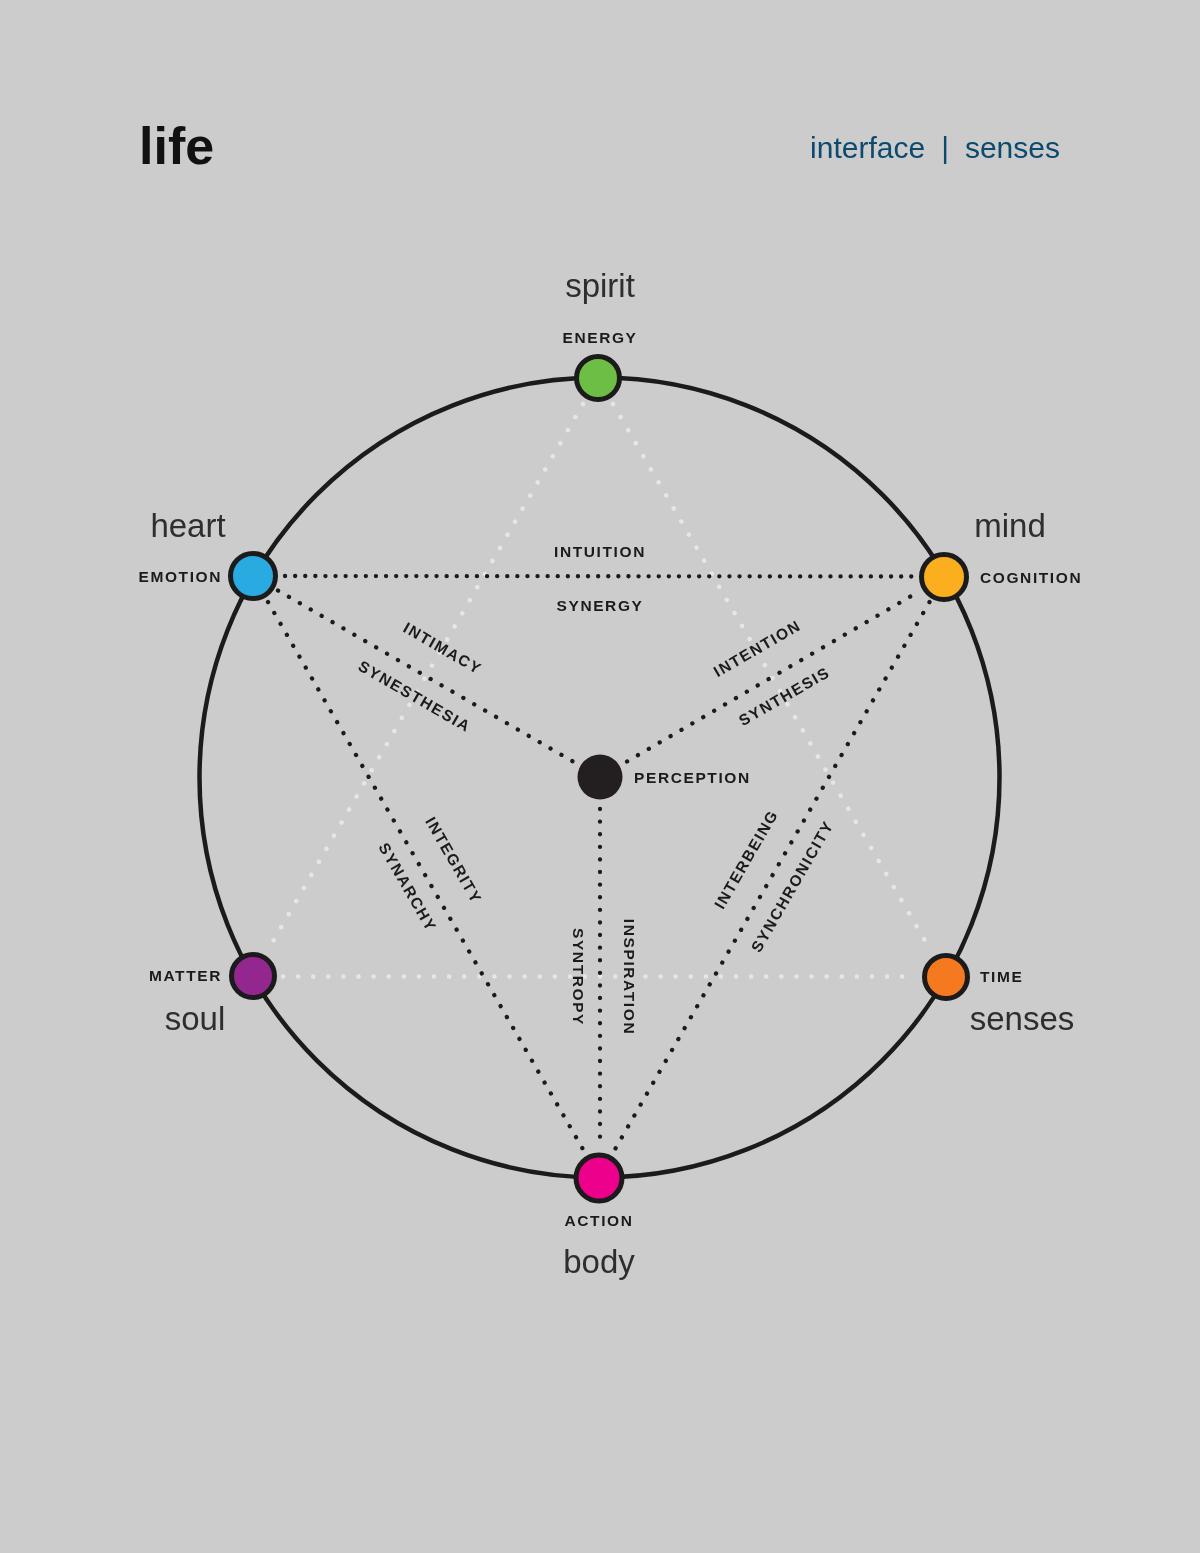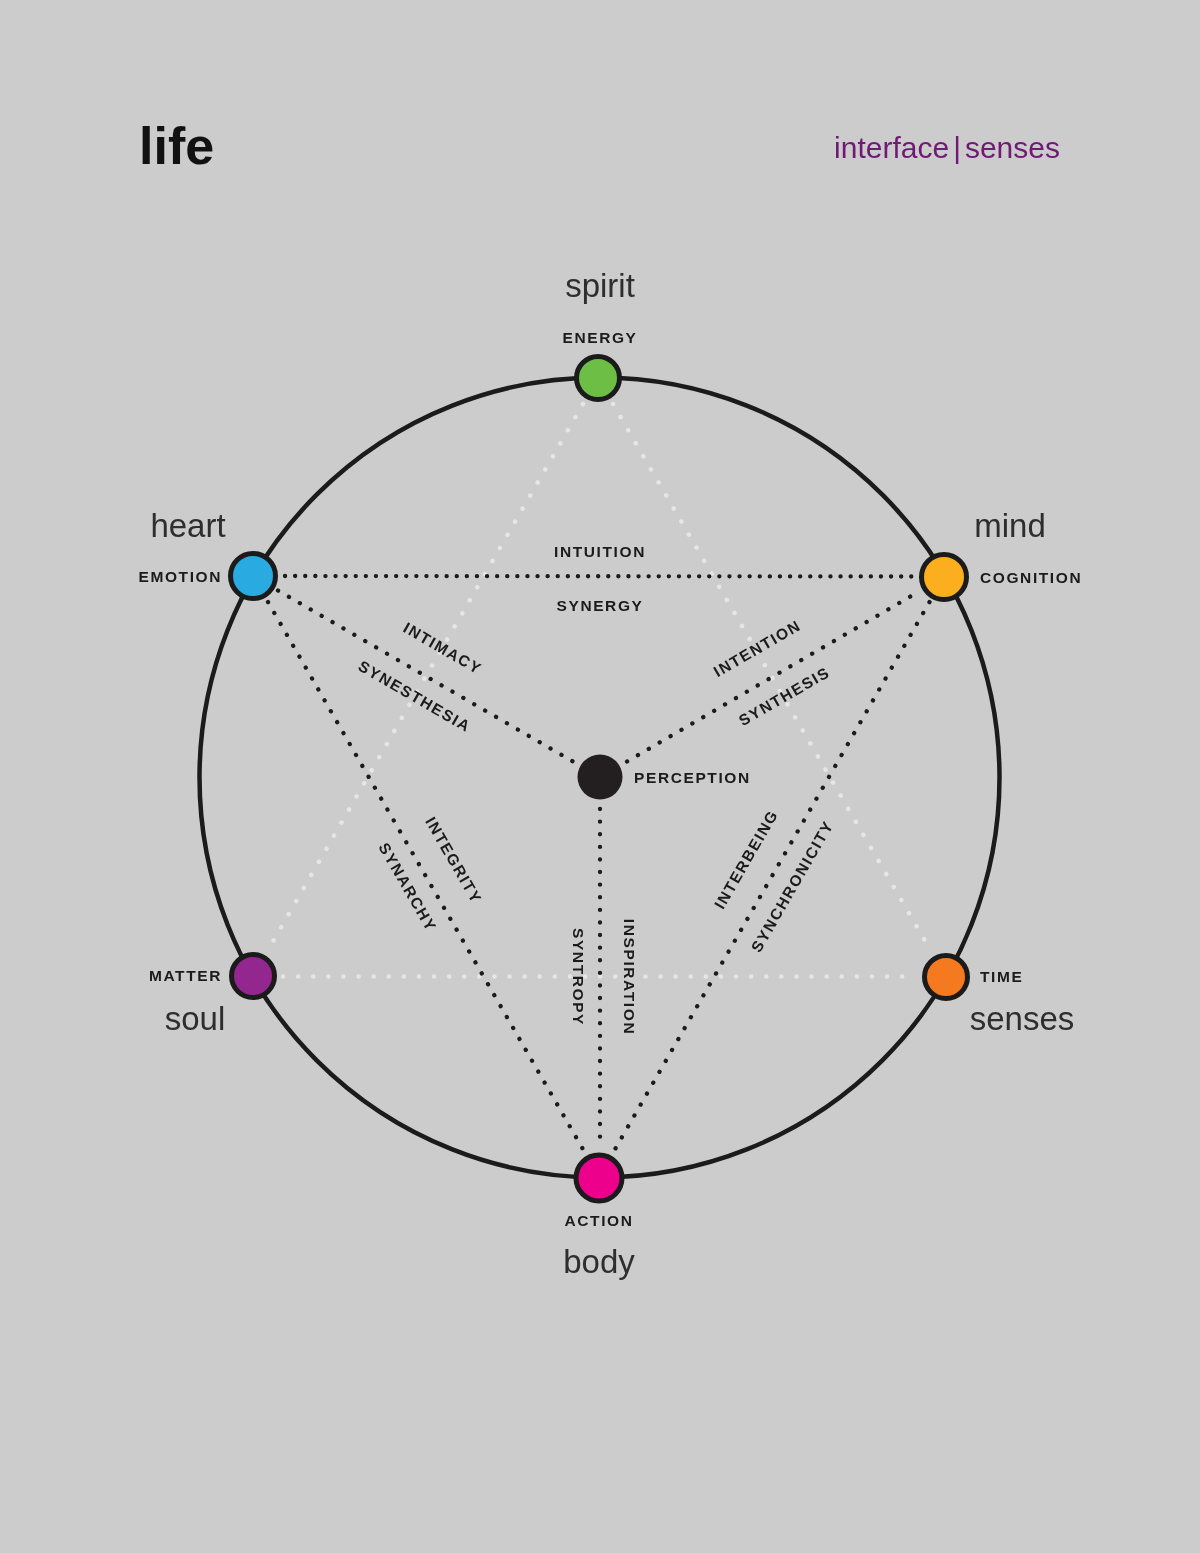--- a/index.html
+++ b/index.html
@@ -19,23 +19,23 @@
     font-size: 52px;
     font-weight: bold;
     letter-spacing: 0px;
     color: #111111;
   }
   .brand {
     position: absolute;
     right: 140px;
     top: 131px;
     font-size: 30px;
-    color: #701a75;
+    color: #0c4a6e;
     display: flex;
-    gap: 4px;
+    gap: 16px;
     align-items: baseline;
   }
   svg.diagram { position: absolute; left: 0; top: 0; }
   .word { font-size: 33px; fill: #2E2E2E; font-weight: 400; }
   .caps { font-size: 15.5px; font-weight: bold; letter-spacing: 1.6px; fill: #1B1B1B; }
   .solid { fill: none; stroke: #1B1B1B; stroke-width: 4.5; }
   .dot-black { fill: none; stroke: #1B1B1B; stroke-width: 4.3; stroke-linecap: round; }
   .dot-white { fill: none; stroke: #E6E6E6; stroke-width: 4.5; stroke-linecap: round; }
   .node { stroke: #1B1B1B; stroke-width: 5; }
 </style>

